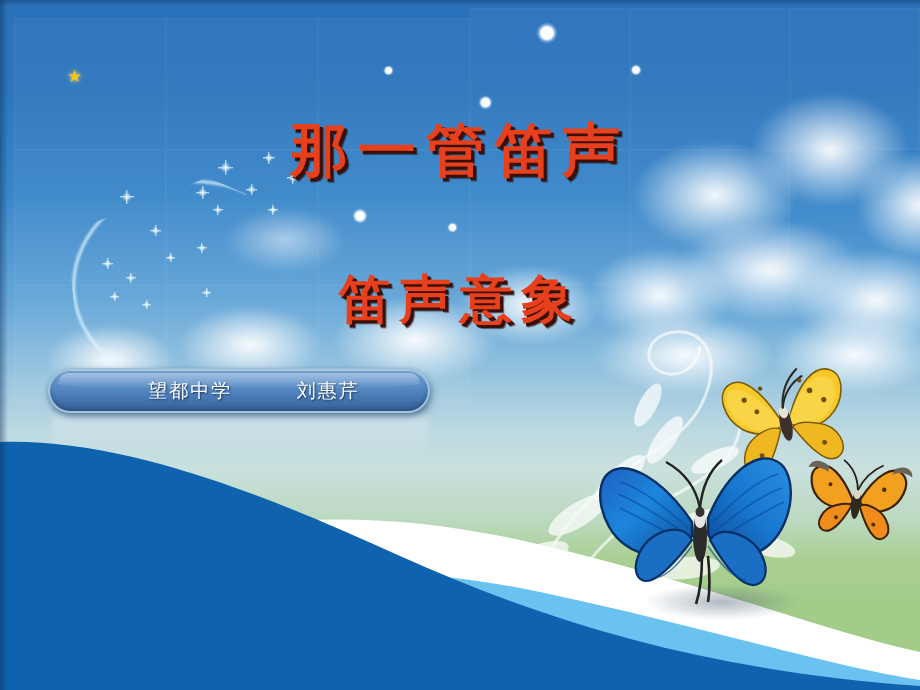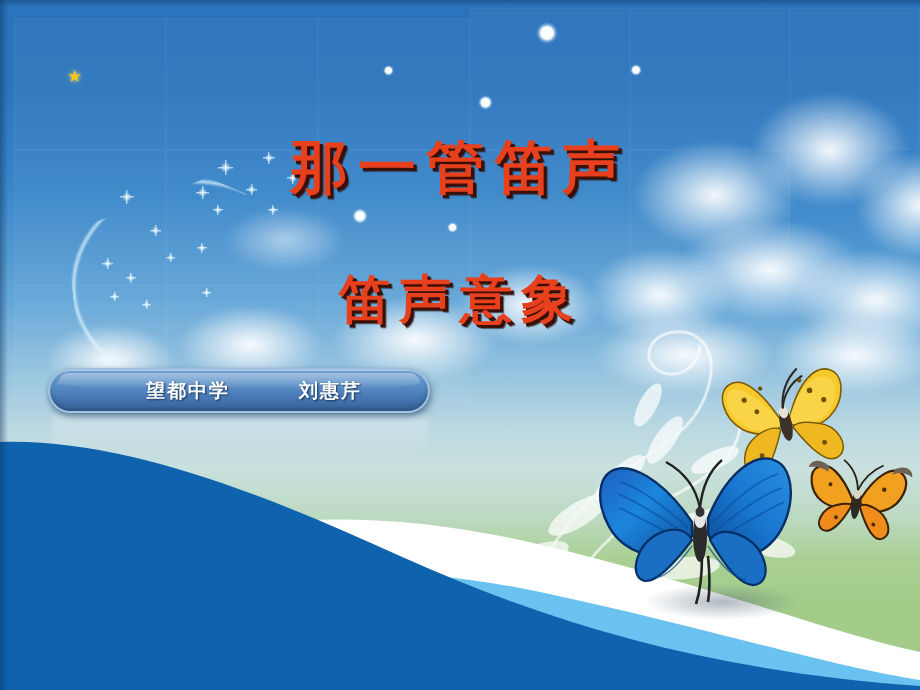--- a/index.html
+++ b/index.html
@@ -99,21 +99,21 @@
     color: #f5c518;
     font-size: 17px;
     line-height: 1;
     text-shadow: 0 0 5px rgba(255,230,120,.9);
   }
 
   
   .title-main {
     position: absolute;
     left: 0; right: 0;
-    top: 129px;
+    top: 112px;
     text-align: center;
     font-family: "DejaVu Sans", "Liberation Sans", sans-serif;
     font-weight: bold;
     font-size: 58px;
     letter-spacing: 10px;
     color: #e8401c;
     text-shadow: 3px 3px 0 #3a1006, 4px 4px 1px rgba(20,6,2,.55);
     white-space: nowrap;
   }
   .title-sub {
@@ -160,21 +160,21 @@
     border-radius: 12px 12px 40% 40%;
     background: linear-gradient(to bottom, rgba(255,255,255,.38), rgba(255,255,255,0));
     pointer-events: none;
   }
   .pill-text {
     position: relative;
     width: 100%;
     text-align: center;
     color: #ffffff;
     font-size: 19px;
-    font-weight: bold;
+    font-weight: normal;
     letter-spacing: 2px;
     text-shadow: 1px 1px 2px rgba(10,35,70,.85);
     padding-left: 30px;
     box-sizing: border-box;
     white-space: pre;
   }
   .pill-reflection {
     position: absolute;
     left: 52px; top: 416px;
     width: 376px; height: 42px;

